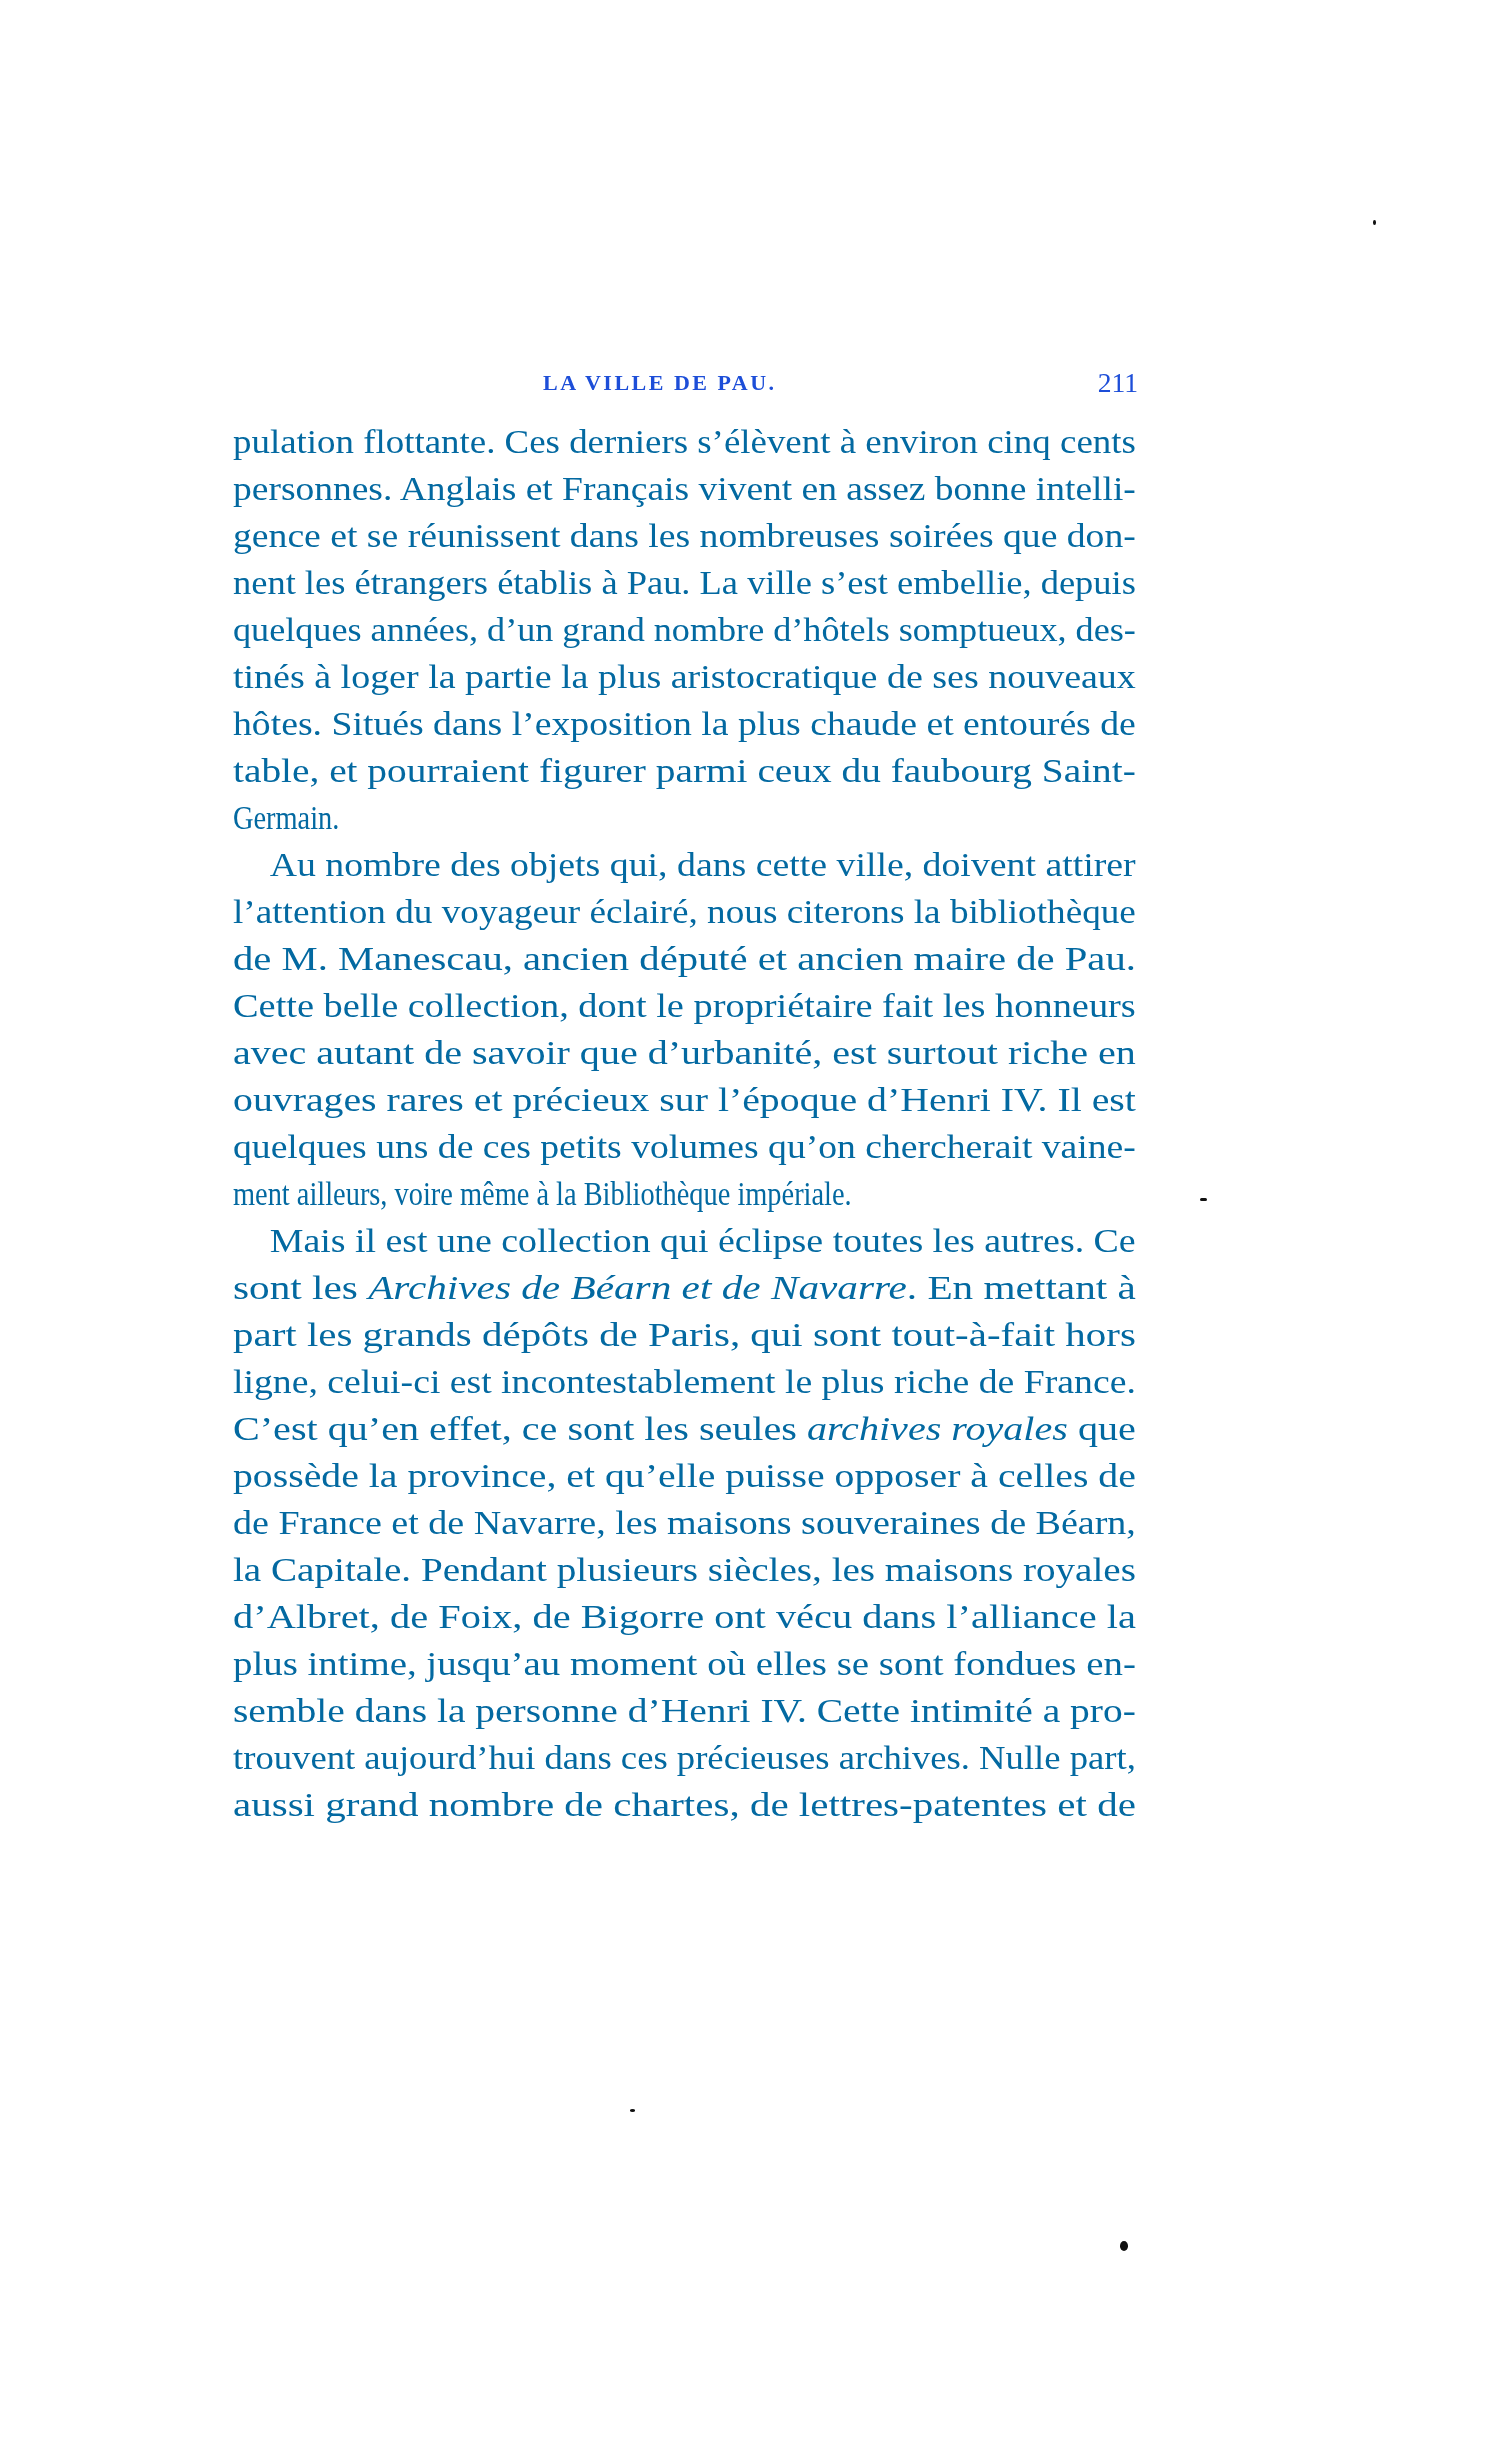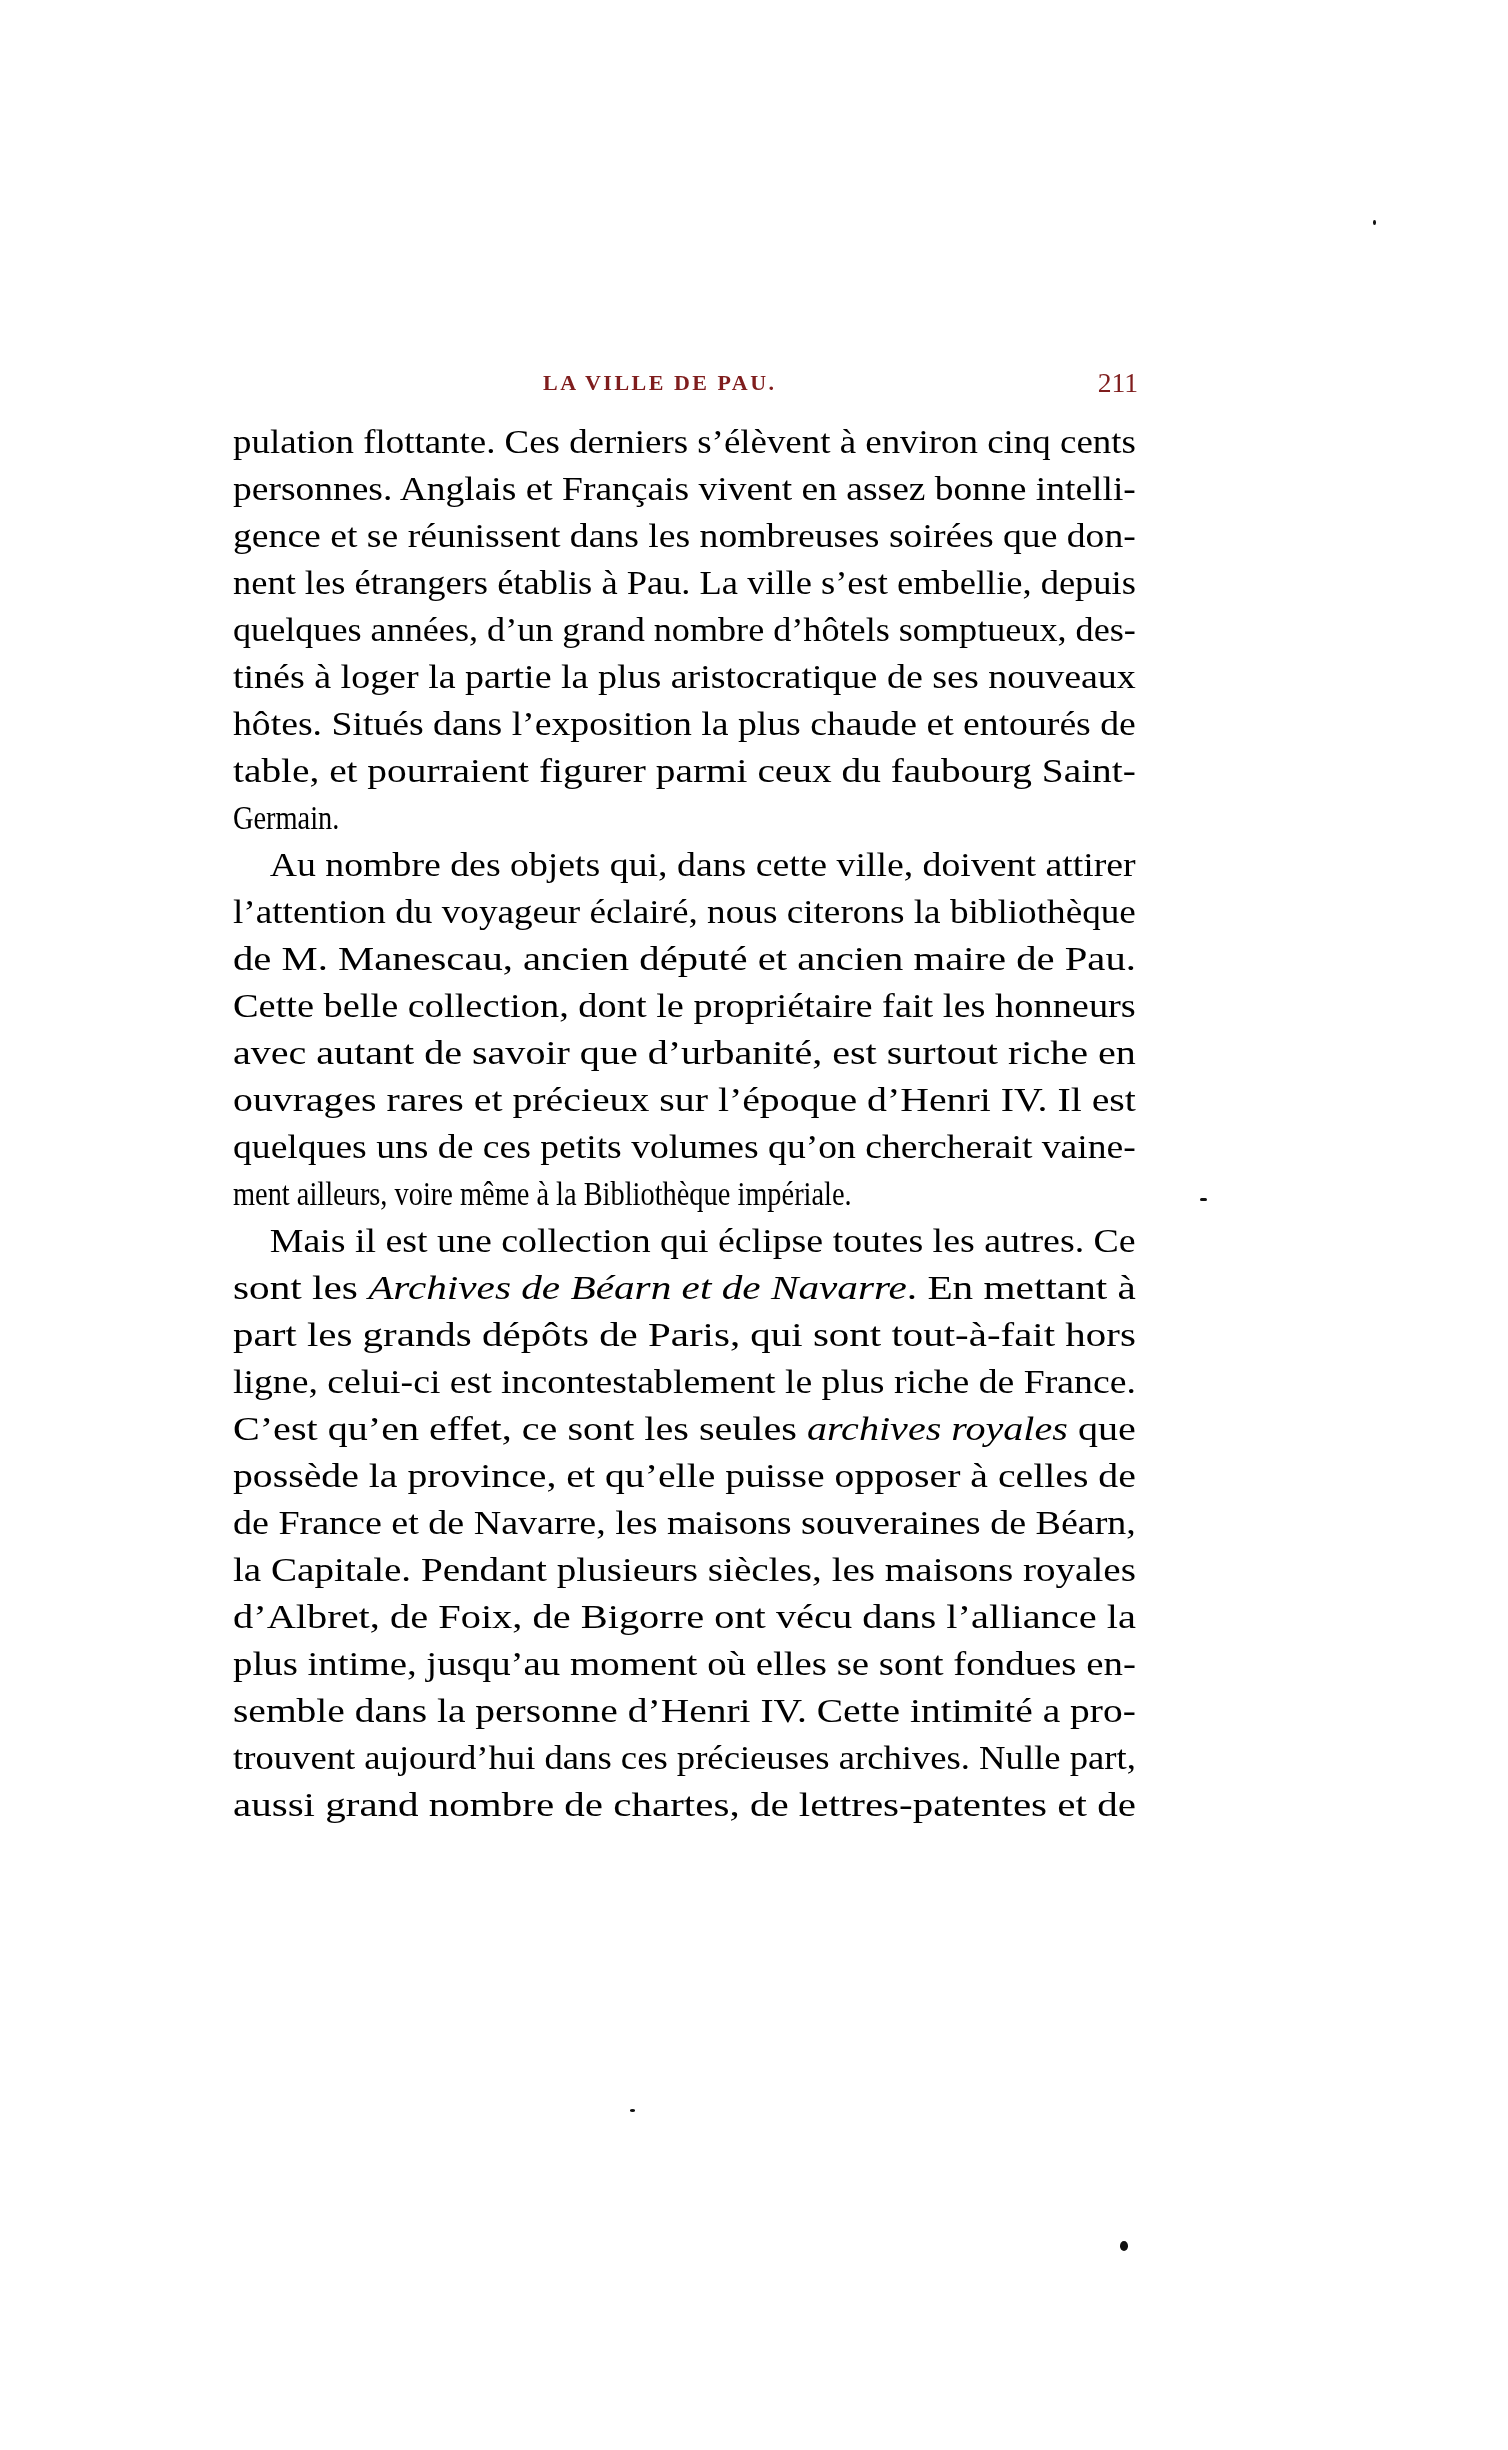--- a/index.html
+++ b/index.html
@@ -1,31 +1,31 @@
 <!DOCTYPE html>
 <html style="font-size:13.4px"><head>
 <meta charset="utf-8">
 <style>
   html, body { margin: 0; padding: 0; background: #ffffff; }
   body { width: 1508px; height: 2450px; position: relative; overflow: hidden; }
   .page { position: absolute; left: 0; top: 0; width: 1508px; height: 2450px; background: #ffffff; }
   .running-head {
     position: absolute; left: 543px; top: 367px; width: 595px; height: 33px;
-    font-family: "Liberation Serif", serif; color: #7f1d1d;
+    font-family: "Liberation Serif", serif; color: #1d4ed8;
   }
   .running-title {
     position: absolute; left: 0; top: 3.3px; font-size: 22px; letter-spacing: 2.5px;
     font-weight: bold;
   }
   .page-number {
     position: absolute; right: 0; top: 0; font-size: 27.6px; font-weight: normal;
   }
   .text-block {
     position: absolute; left: 233px; top: 419px; width: 891px;
-    font-family: "Liberation Serif", serif; color: #000000;
+    font-family: "Liberation Serif", serif; color: #0369a1;
   }
   .line {
     height: 47px; line-height: 47px; font-size: 33px;
     white-space: nowrap; position: relative;
   }
   .line .inner {
     display: inline-block; transform-origin: 0 50%;
   }
   .line.indent .inner { padding-left: 32px; }
   .it { font-style: italic; }

